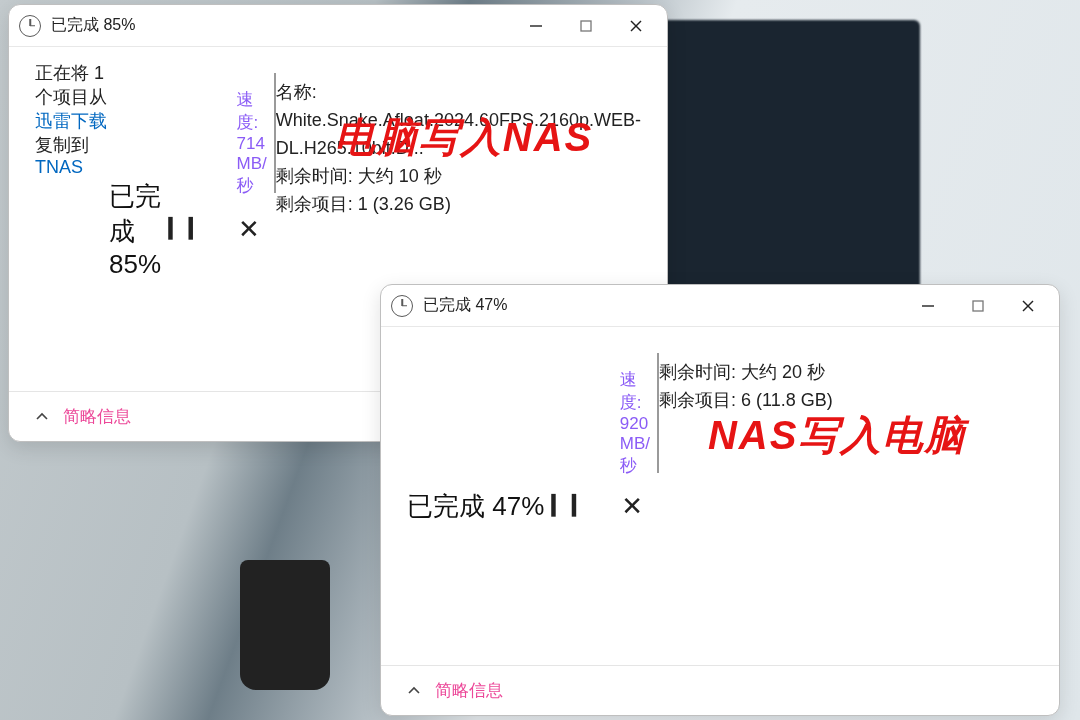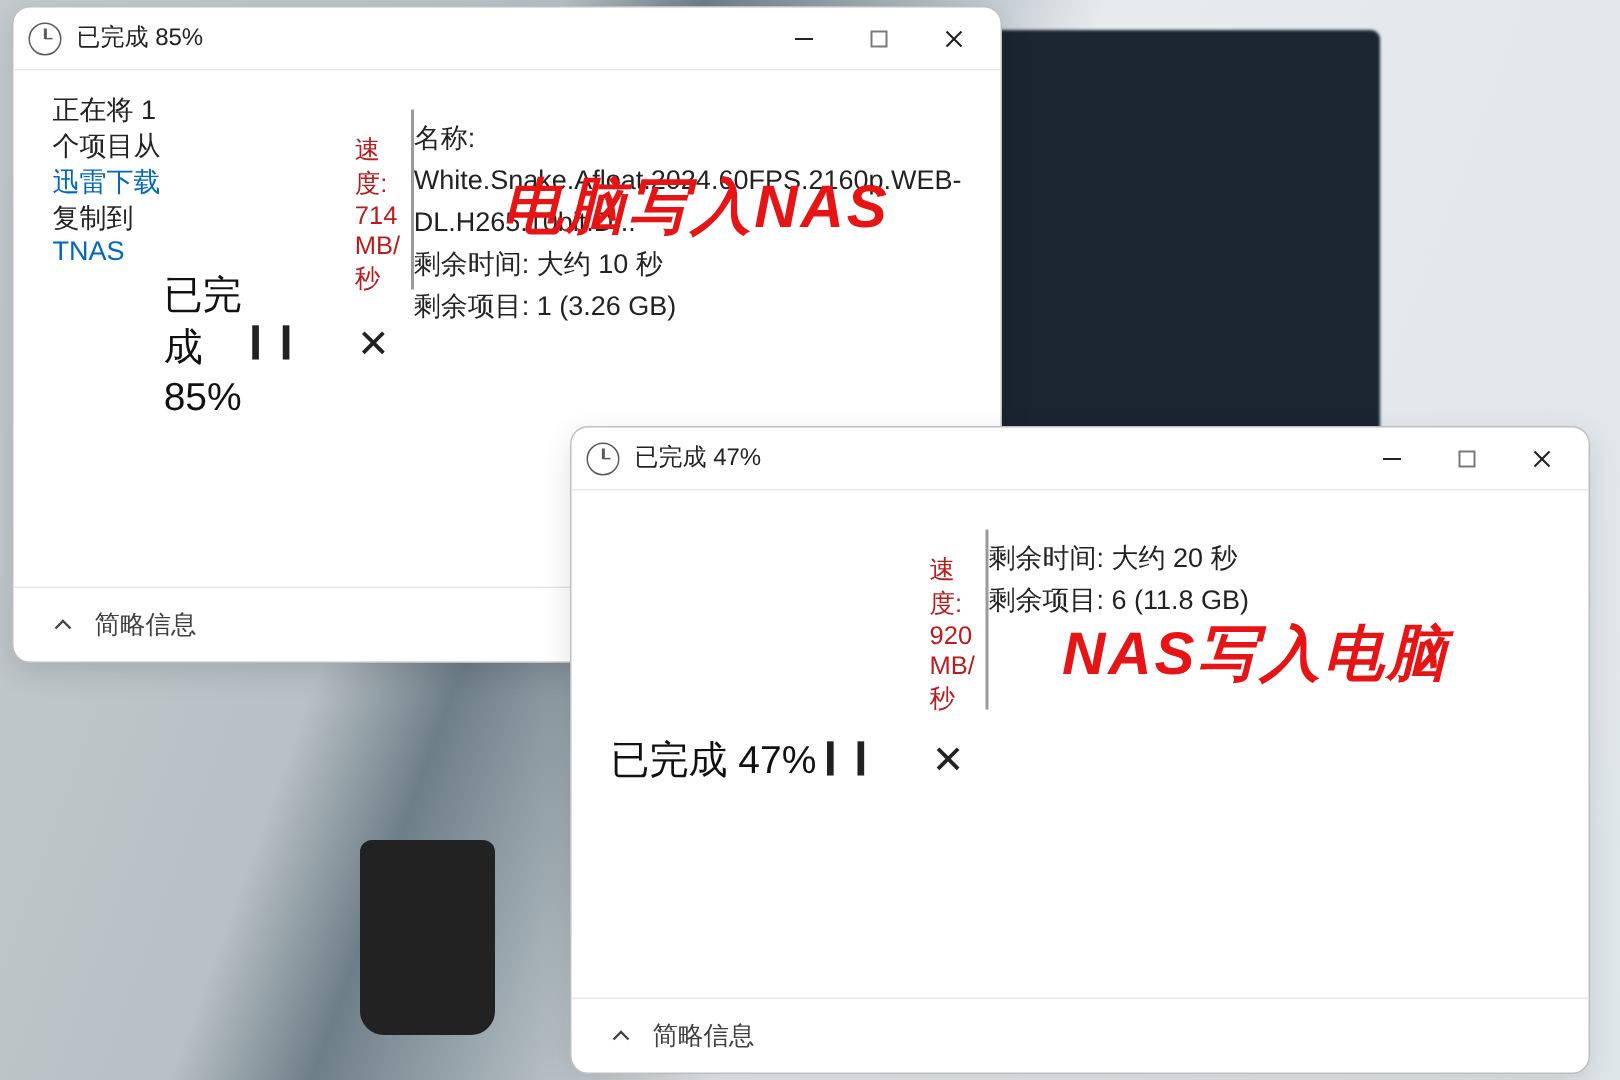--- a/index.html
+++ b/index.html
@@ -62,36 +62,36 @@
     position:absolute; inset:0;
     background-image:
       linear-gradient(to right, #d7d7d7 1px, transparent 1px),
       linear-gradient(to bottom, #d7d7d7 1px, transparent 1px);
     background-size: 41px 40px;
   }
   .chart-divider { position:absolute; left:0; right:0; top:40px; height:1.5px; background:#222;}
   .chart-top { position:absolute; left:0; top:0; height:40px; background:#7de07a; }
   .chart-bottom { position:absolute; left:0; top:41px; bottom:0; background:#0aa20a; }
   .speed-label {
-    position:absolute; top:14px; right:8px; font-size:17px; color:#b91c1c; background:transparent;
+    position:absolute; top:14px; right:8px; font-size:17px; color:#8b5cf6; background:transparent;
   }
   .overlay-text {
     position:absolute; top:36px; left:60px;
     font-size:40px; font-weight:700; color:#e61414; font-style:italic;
     letter-spacing:2px; white-space:nowrap;
   }
   .overlay-text.o2 { left:50px; top:54px;}
   .info { margin-top:18px; font-size:18px; color:#222; line-height:1.55; }
   .info .lbl { }
   .footer {
     margin-top:auto; border-top:1px solid #e5e5e5; height:50px;
     display:flex; align-items:center; padding:0 26px; gap:14px;
   }
   .chev { width:14px; height:14px; }
-  .footer-text { font-size:17px; color:#404040;}
+  .footer-text { font-size:17px; color:#ec4899;}
 </style>
 </head>
 <body>
 
 <div class="bg-dark"></div>
 <div class="bg-foot"></div>
 
 <div class="dialog dlg1">
   <div class="titlebar">
     <span class="clock-icon"></span>

